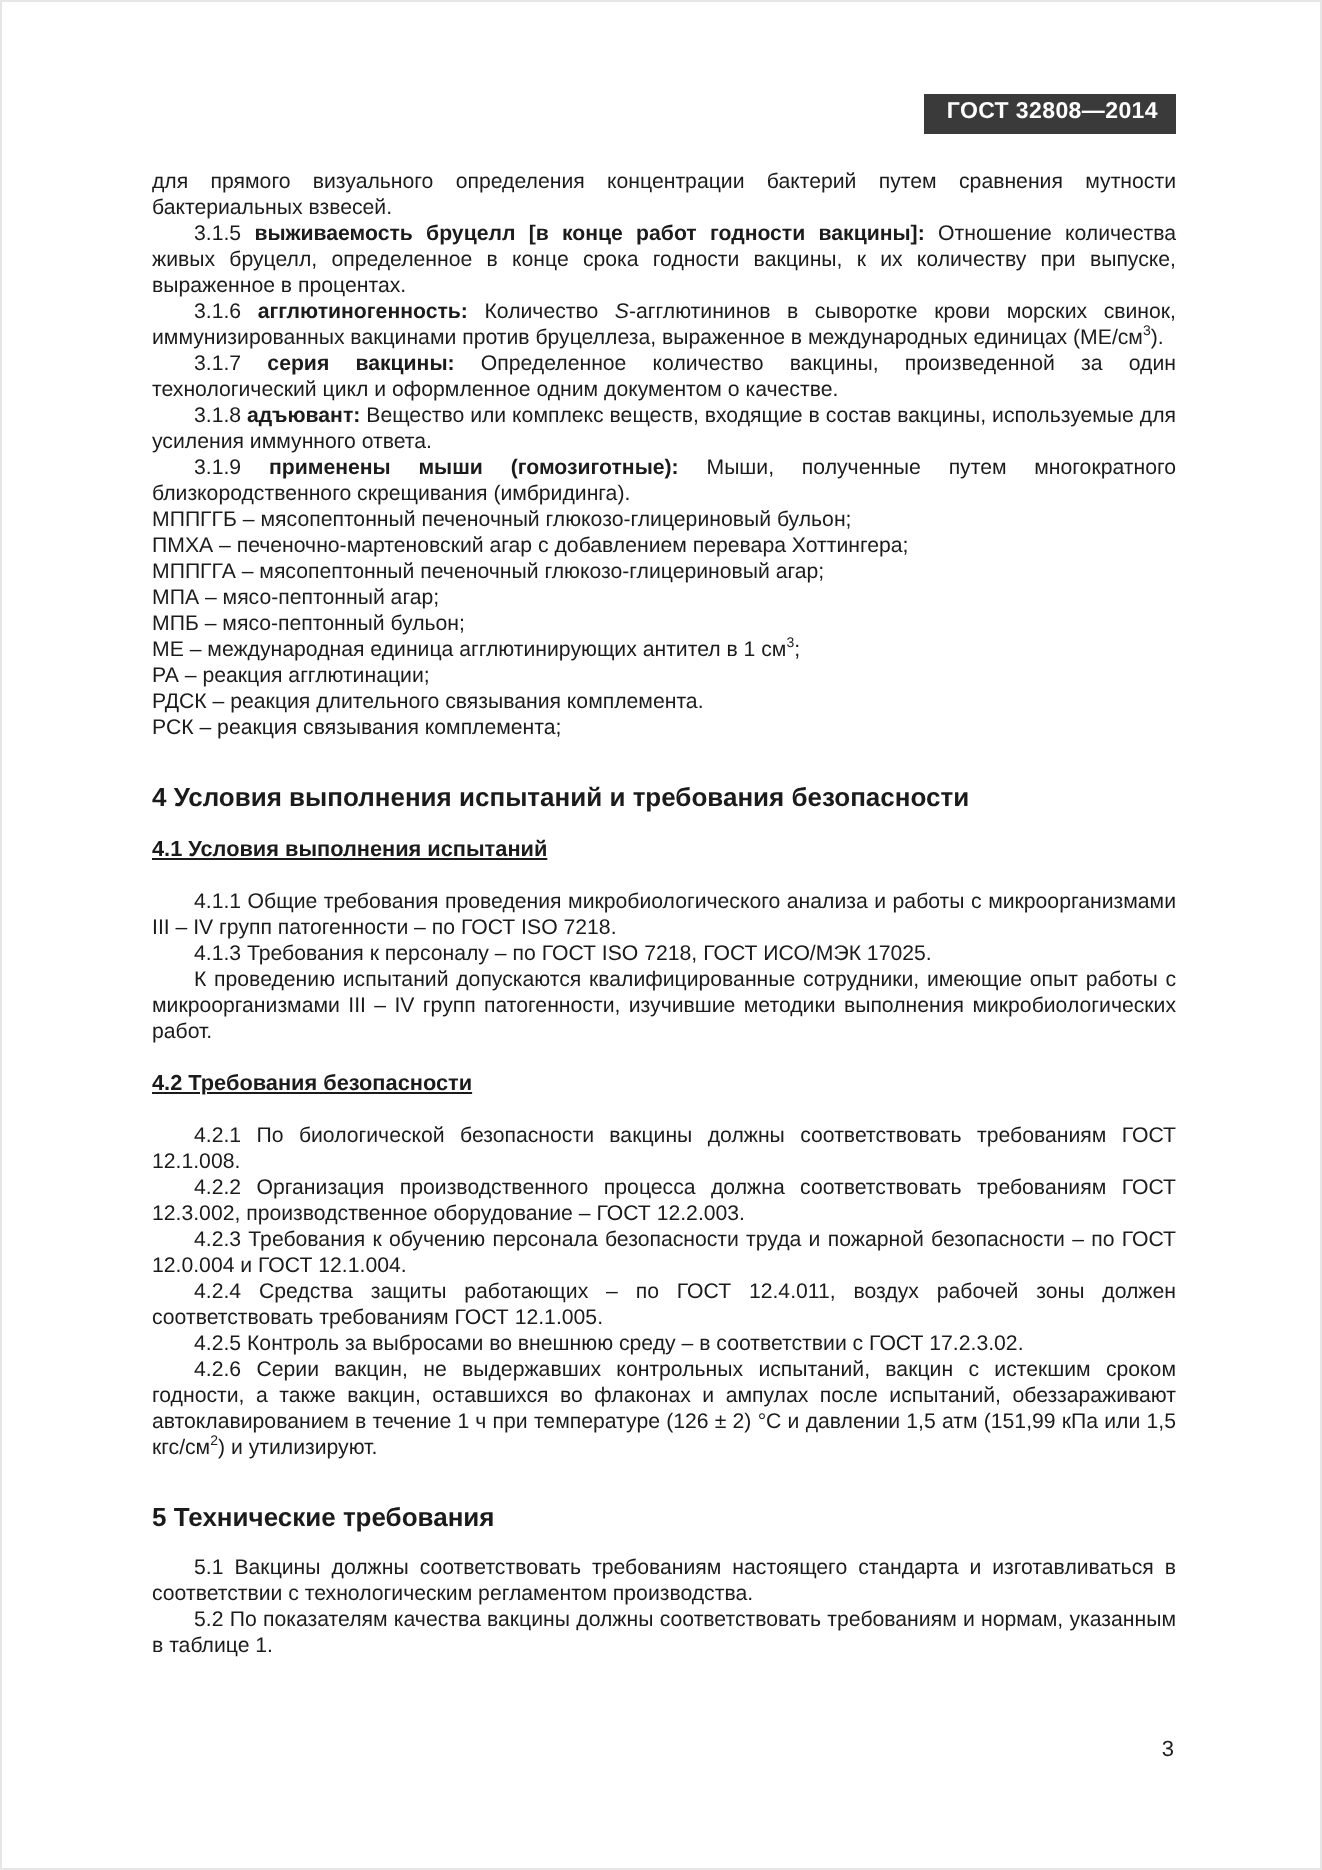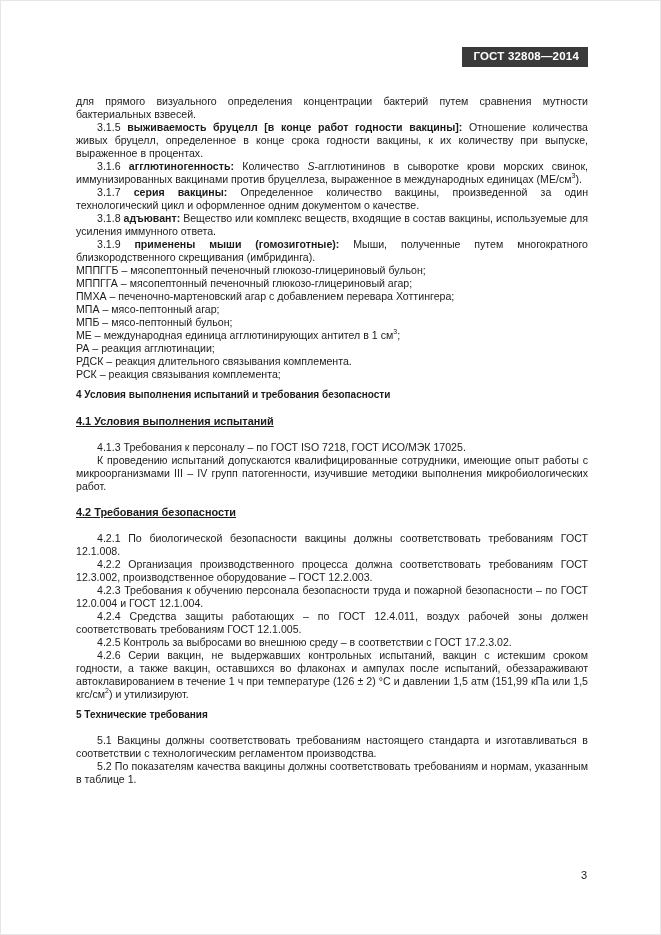--- a/index.html
+++ b/index.html
@@ -6,31 +6,31 @@
   html,body { background:#ffffff; }
   body { font-family:"Liberation Sans", sans-serif; color:#1b1b1b; }
   .page {
     position:relative;
     width:661px; height:935px;
     background:#ffffff;
     box-shadow: inset 0 0 0 1px #e6e6e6;
     padding:47px 73px 0 76px;
     overflow:hidden;
   }
-  .badge-row { display:flex; justify-content:flex-end; margin-bottom:28px;align-items:center; }
+  .badge-row { display:flex; justify-content:flex-end; margin-bottom:18px;align-items:center; }
   .badge {
     background:#3a3a3a; color:#ffffff;
     font-weight:700; font-size:11.5px; line-height:13px;
     padding:3px 9px 4px 11px;
     letter-spacing:0.2px;
   }
   .doc-body { font-size:10.6px; line-height:13px; }
   .p { text-align:justify; }
   .ind { text-indent:21px; }
-  .h1 { font-size:10px; font-weight:700; line-height:15px; margin:6px 0 12px 0; }
+  .h1 { font-size:13px; font-weight:700; line-height:15px; margin:20px 0 12px 0; }
   .h2 { font-size:10.9px; font-weight:700; line-height:13px; margin:13px 0 13px 0;text-decoration:underline; }
   .b { font-weight:700; }
   .i { font-style:italic; }
   sup { font-size:7px; line-height:0; }
   .page-num {
     position:absolute; right:74px; bottom:54px;
     font-size:11px; line-height:12px;
   }
 </style>
 </head>
@@ -42,30 +42,31 @@
   </div>
 
   <div class="doc-body">
       <div class="p"><span>для прямого визуального определения концентрации бактерий путем сравнения мутности бактериальных взвесей.</span></div>
       <div class="p ind"><span>3.1.5 </span><span class="b">выживаемость бруцелл [в конце работ годности вакцины]:</span><span> Отношение количества живых бруцелл, определенное в конце срока годности вакцины, к их количеству при выпуске, выраженное в процентах.</span></div>
       <div class="p ind"><span>3.1.6 </span><span class="b">агглютиногенность:</span><span> Количество </span><span class="i">S</span><span>-агглютининов в сыворотке крови морских свинок, иммунизированных вакцинами против бруцеллеза, выраженное в международных единицах (МЕ/см</span><sup>3</sup><span>).</span></div>
       <div class="p ind"><span>3.1.7 </span><span class="b">серия вакцины:</span><span> Определенное количество вакцины, произведенной за один технологический цикл и оформленное одним документом о качестве.</span></div>
       <div class="p ind"><span>3.1.8 </span><span class="b">адъювант:</span><span> Вещество или комплекс веществ, входящие в состав вакцины, используемые для усиления иммунного ответа.</span></div>
       <div class="p ind"><span>3.1.9 </span><span class="b">применены мыши (гомозиготные):</span><span> Мыши, полученные путем многократного близкородственного скрещивания (имбридинга).</span></div>
       <div class="p"><span>МППГГБ – мясопептонный печеночный глюкозо-глицериновый бульон;</span></div>
+      <div class="p"><span>ПМХА – печеночно-мартеновский агар с добавлением перевара Хоттингера;</span></div>
       <div class="p"><span>МППГГА – мясопептонный печеночный глюкозо-глицериновый агар;</span></div>
-      <div class="p"><span>ПМХА – печеночно-мартеновский агар с добавлением перевара Хоттингера;</span></div>
       <div class="p"><span>МПА – мясо-пептонный агар;</span></div>
       <div class="p"><span>МПБ – мясо-пептонный бульон;</span></div>
       <div class="p"><span>МЕ – международная единица агглютинирующих антител в 1 см</span><sup>3</sup><span>;</span></div>
       <div class="p"><span>РА – реакция агглютинации;</span></div>
       <div class="p"><span>РДСК – реакция длительного связывания комплемента.</span></div>
       <div class="p"><span>РСК – реакция связывания комплемента;</span></div>
       <div class="h1"><span>4 Условия выполнения испытаний и требования безопасности</span></div>
       <div class="h2"><span>4.1 Условия выполнения испытаний</span></div>
+      <div class="p ind"><span>4.1.1 Общие требования проведения микробиологического анализа и работы с микроорганизмами III – IV групп патогенности – по ГОСТ ISO 7218.</span></div>
       <div class="p ind"><span>4.1.3 Требования к персоналу – по ГОСТ ISO 7218, ГОСТ ИСО/МЭК 17025.</span></div>
       <div class="p ind"><span>К проведению испытаний допускаются квалифицированные сотрудники, имеющие опыт работы с микроорганизмами III – IV групп патогенности, изучившие методики выполнения микробиологических работ.</span></div>
       <div class="h2"><span>4.2 Требования безопасности</span></div>
       <div class="p ind"><span>4.2.1 По биологической безопасности вакцины должны соответствовать требованиям ГОСТ 12.1.008.</span></div>
       <div class="p ind"><span>4.2.2 Организация производственного процесса должна соответствовать требованиям ГОСТ 12.3.002, производственное оборудование – ГОСТ 12.2.003.</span></div>
       <div class="p ind"><span>4.2.3 Требования к обучению персонала безопасности труда и пожарной безопасности  –  по ГОСТ 12.0.004 и ГОСТ 12.1.004.</span></div>
       <div class="p ind"><span>4.2.4 Средства защиты работающих – по ГОСТ 12.4.011, воздух рабочей зоны должен соответствовать требованиям ГОСТ 12.1.005.</span></div>
       <div class="p ind"><span>4.2.5 Контроль за выбросами во внешнюю среду – в соответствии с ГОСТ 17.2.3.02.</span></div>
       <div class="p ind"><span>4.2.6 Серии вакцин, не выдержавших контрольных испытаний, вакцин с истекшим сроком годности, а также вакцин, оставшихся  во флаконах и ампулах после испытаний, обеззараживают автоклавированием в течение 1 ч при температуре (126  ±  2) °С и давлении 1,5 атм (151,99 кПа или 1,5 кгс/см</span><sup>2</sup><span>) и утилизируют.</span></div>
       <div class="h1"><span>5 Технические требования</span></div>

